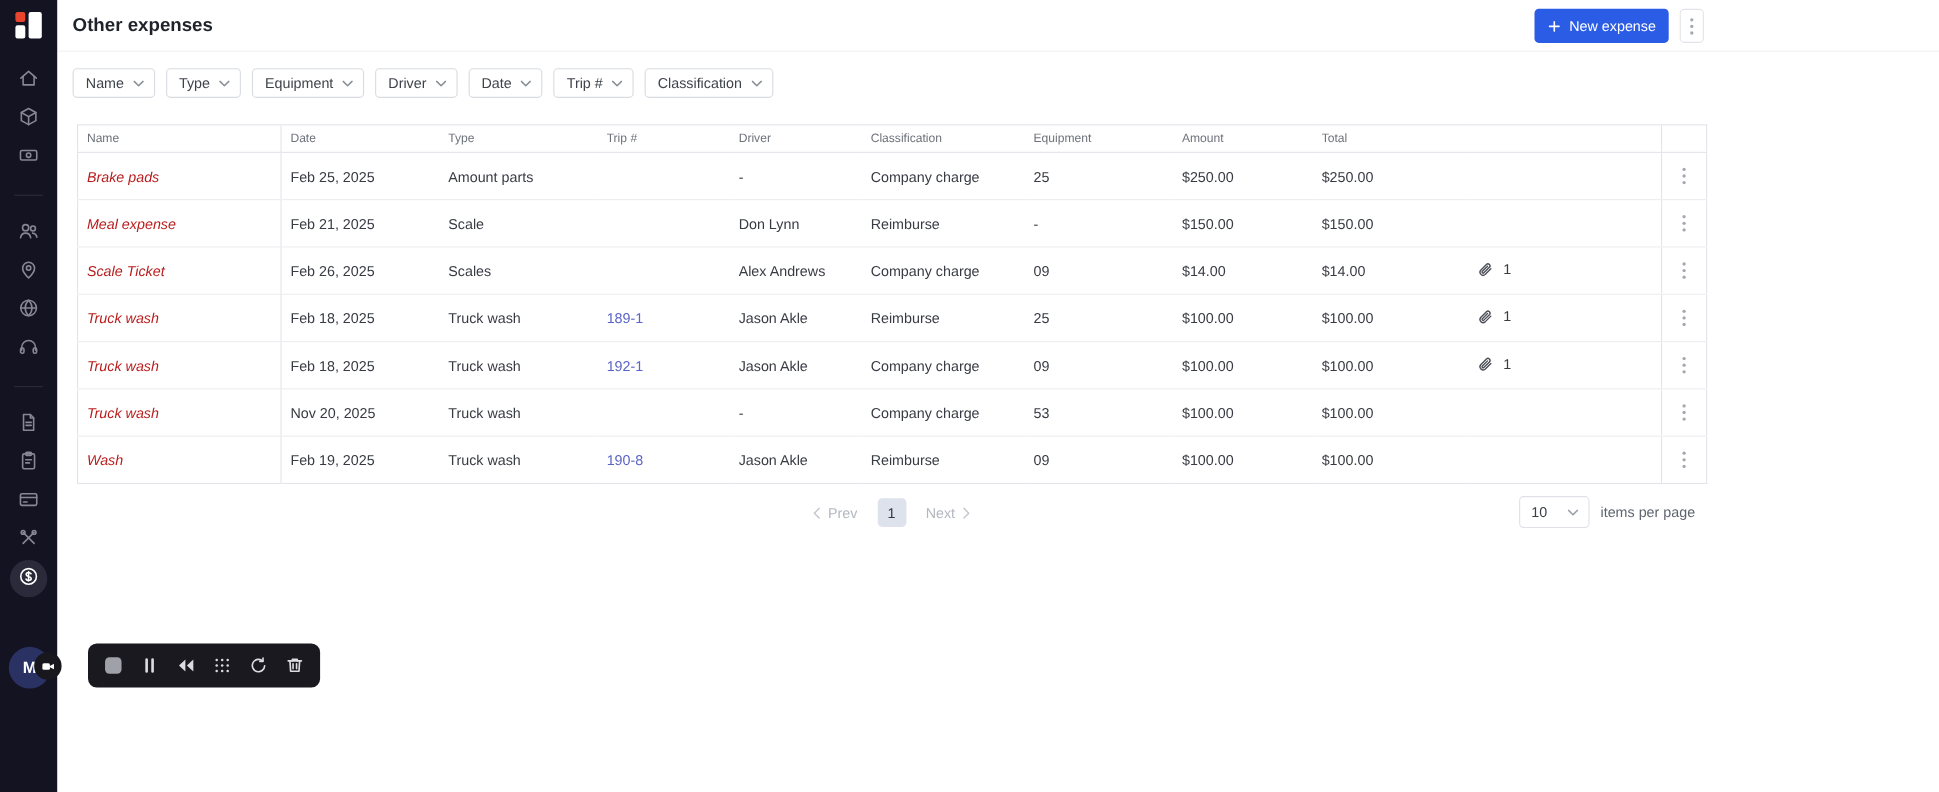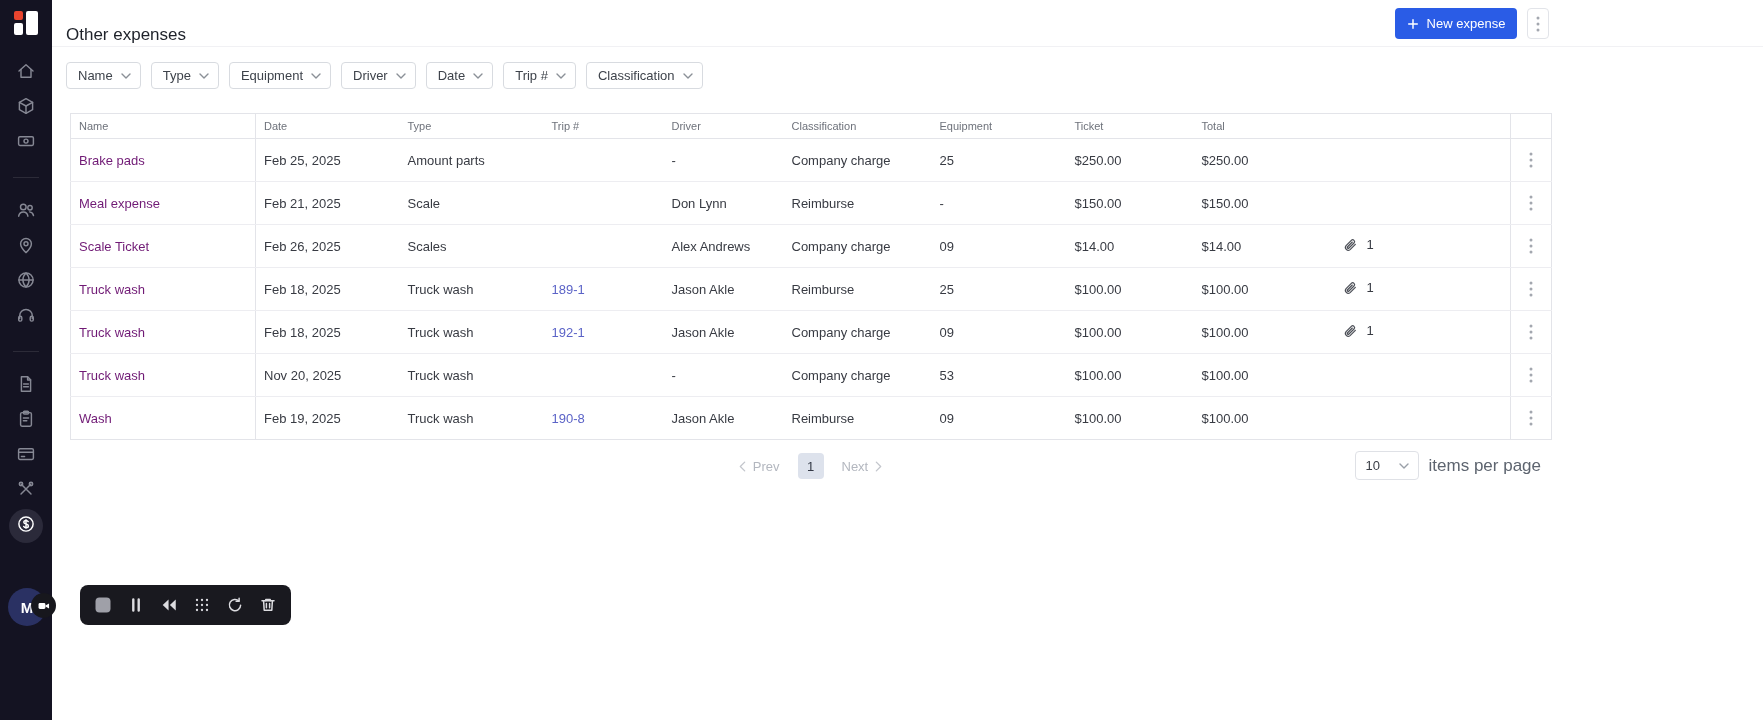--- a/index.html
+++ b/index.html
@@ -23,21 +23,21 @@
   .side-divider { width:26px; height:1px; background:#2c2b38; margin:16px 0 17px; }
 
   .avatar { position:absolute; left:8px; top:588px; width:38px; height:38px; border-radius:50%;
     background:#2a3163; color:#fff; display:flex; align-items:center; justify-content:center;
     font-size:15px; font-weight:700; z-index:6; cursor:pointer; }
   .cam-badge { position:absolute; left:31px; top:593px; width:25px; height:25px; border-radius:50%;
     background:#17171d; display:flex; align-items:center; justify-content:center; z-index:7; cursor:pointer; }
   .cam-badge svg { width:14px; height:14px; fill:#fff; stroke:none; }
 
   
-  .page-title { position:absolute; left:66px; top:25px; font-size:17px; font-weight:400; color:#1e222a; }
+  .page-title { position:absolute; left:66px; top:13px; font-size:17px; font-weight:700; color:#1e222a; }
   .header-divider { position:absolute; left:52px; top:46px; right:0; height:1px; background:#f1f1f4; }
   .btn-new { position:absolute; left:1395px; top:8px; width:122px; height:31px; background:#2a5ce6;
     border-radius:4px; color:#fff; display:flex; align-items:center; justify-content:center; gap:8px;
     font-size:13px; cursor:pointer; }
   .btn-new svg { width:12px; height:12px; stroke:#fff; stroke-width:1.7; fill:none; stroke-linecap:round; }
   .btn-kebab { position:absolute; left:1527px; top:8px; width:22px; height:31px; border:1px solid #e2e4e9;
     border-radius:4px; display:flex; align-items:center; justify-content:center; cursor:pointer; background:#fff; }
   .kebab-dots { width:4px; height:16px; }
   .kebab-dots circle { fill:#a3a7af; }
 
@@ -50,40 +50,40 @@
   
   .table-wrap { position:absolute; left:70px; top:113px; }
   table { border-collapse:collapse; table-layout:fixed; width:1481px; background:#fff; border:1px solid #e3e4e9; }
   th { height:25px; font-size:11px; font-weight:400; color:#6e727b; text-align:left;
     padding:0 0 0 8px; border-bottom:1px solid #e3e4e9; white-space:nowrap; }
   td { height:43px; font-size:13px; color:#383b43; padding:0 0 0 8px; border-bottom:1px solid #ededf1;
     white-space:nowrap; overflow:hidden; }
   tr:last-child td { border-bottom:none; }
   .col-name { border-right:1px solid #e3e4e9; }
   .col-actions { border-left:1px solid #e3e4e9; padding:0; text-align:center; }
-  td.col-name { color:#701a75; }
+  td.col-name { color:#b91c1c;font-style:italic; }
   .trip.trip-link { color:#5b63c7; cursor:pointer; }
   .att-wrap { display:inline-flex; align-items:center; gap:9px; }
   .att-icon svg { width:16px; height:16px; fill:none; stroke:#4c4f57; stroke-width:1.4;
     stroke-linecap:round; stroke-linejoin:round; display:block; }
   .row-kebab { display:inline-flex; align-items:center; justify-content:center; width:22px; height:22px; cursor:pointer; }
 
   
   .pagination { position:absolute; left:70px; top:450px; width:1481px; height:32px; }
   .pager { position:absolute; inset:0; display:flex; align-items:center; justify-content:center; gap:18px; }
   .pg-btn { display:flex; align-items:center; gap:7px; font-size:13px; color:#b3b7bf; cursor:pointer; }
   .pg-btn svg { width:7px; height:11px; stroke:#c3c6cc; stroke-width:1.5; fill:none; stroke-linecap:round; stroke-linejoin:round; }
   .pg-current { width:26px; height:26px; border-radius:4px; background:#dde2ec; color:#333845;
     font-size:13px; display:flex; align-items:center; justify-content:center; cursor:pointer; }
   .per-page { position:absolute; right:10px; top:1px; display:flex; align-items:center; gap:10px; }
   .pp-select { width:64px; height:29px; border:1px solid #dfe1e6; border-radius:4px; display:flex;
     align-items:center; justify-content:space-between; padding:0 9px 0 10px; font-size:13px; color:#3a3e46;
     background:#fff; cursor:pointer; }
   .pp-select svg { width:10px; height:6px; stroke:#9aa0a8; stroke-width:1.4; fill:none; stroke-linecap:round; stroke-linejoin:round; }
-  .pp-label { font-size:17px; color:#5d646f; }
+  .pp-label { font-size:13px; color:#5d646f; }
 
   
   .recorder { position:absolute; left:80px; top:585px; height:40px; background:#19191f; border-radius:8px;
     display:flex; align-items:center; gap:15px; padding:0 14px; z-index:8; }
   .rec-btn { display:flex; align-items:center; justify-content:center; cursor:pointer; }
   .rec-btn svg { width:18px; height:18px; fill:none; stroke:#dcdce0; stroke-width:1.5;
     stroke-linecap:round; stroke-linejoin:round; display:block; }
   .rec-btn svg.fillico { fill:#dcdce0; stroke:none; }
   .rec-btn svg.solid { stroke:none; }
 </style>
@@ -268,21 +268,21 @@
     </colgroup>
     <thead>
       <tr>
         <th class="col-name">Name</th>
         <th>Date</th>
         <th>Type</th>
         <th>Trip #</th>
         <th>Driver</th>
         <th>Classification</th>
         <th>Equipment</th>
-        <th>Ticket</th>
+        <th>Amount</th>
         <th>Total</th>
         <th></th>
         <th class="col-actions"></th>
       </tr>
     </thead>
     <tbody>
   <tr>
     <td class="col-name"><span>Brake pads</span></td>
     <td><span>Feb 25, 2025</span></td>
     <td><span>Amount parts</span></td>

